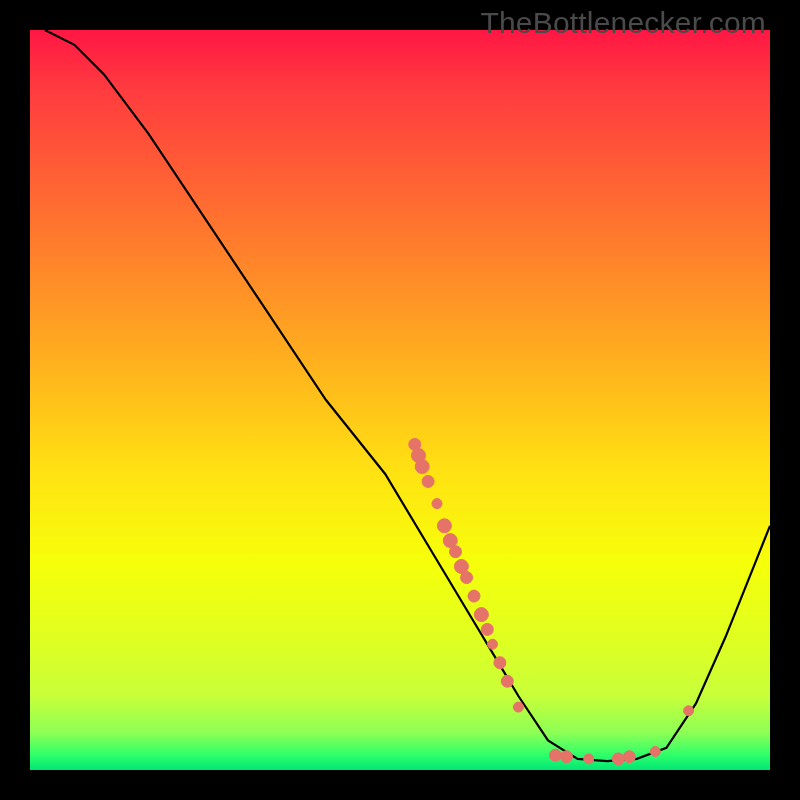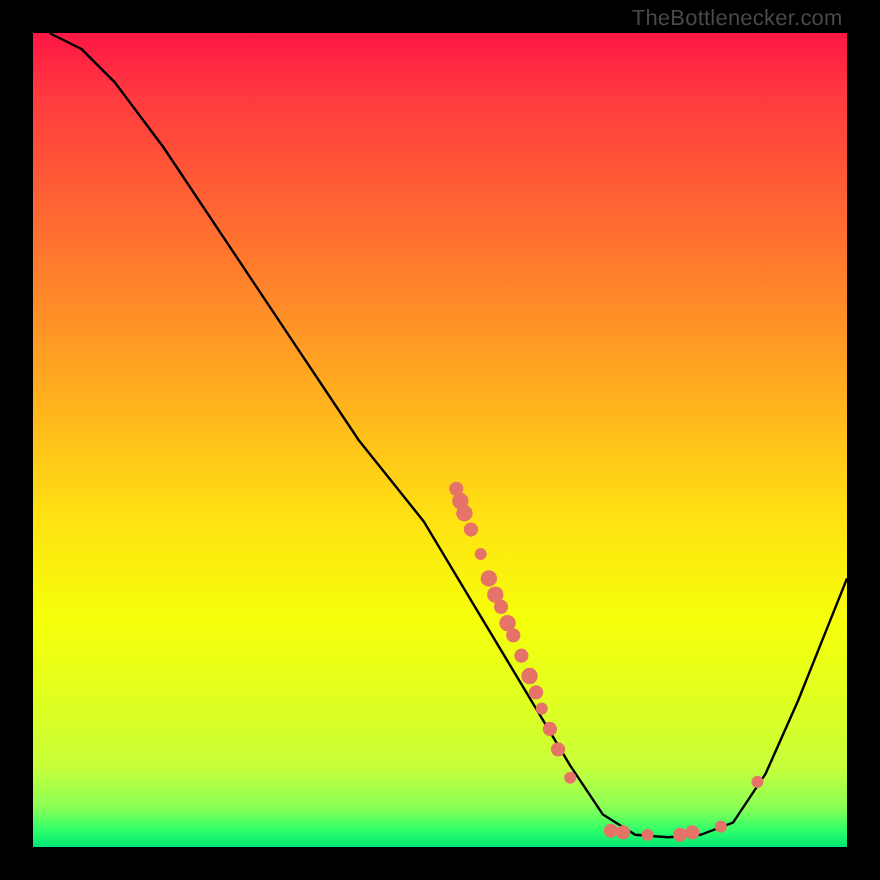--- a/index.html
+++ b/index.html
@@ -41,21 +41,21 @@
       #8dff55 95%,
       #2eff6a 98%,
       #00e676 100%
     );
   }
   .watermark {
     position: absolute;
     top: 6px;
     right: 34px;
     color: #4a4a4a;
-    font-size: 20px;
+    font-size: 30px;
     font-weight: 500;
     letter-spacing: 0.2px;
     user-select: none;
   }
   svg.curve {
     position: absolute;
     left: 0;
     top: 0;
     width: 740px;
     height: 740px;

